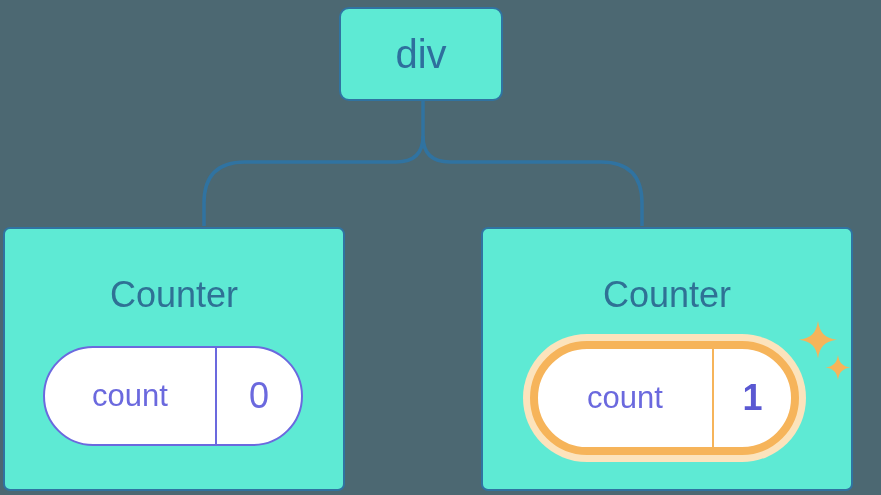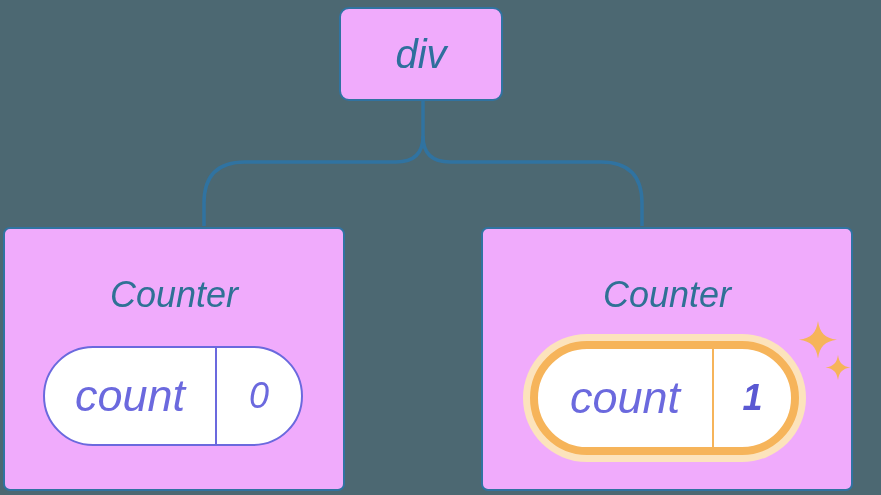--- a/index.html
+++ b/index.html
@@ -8,24 +8,23 @@
     background: #4c6872;
     font-family: "Liberation Sans", sans-serif;
     overflow: hidden;
   }
   .canvas { position: relative; width: 881px; height: 495px; }
 
   svg.connector { position: absolute; left: 0; top: 0; }
 
   .node {
     position: absolute;
-    background: #f0abfc;
+    background: #5eead4;
     border: 2.5px solid #3073a1;
     box-sizing: border-box;
-    font-style: italic;
   }
   .root-node {
     left: 339px; top: 7px; width: 164px; height: 94px;
     border-radius: 10px;
     display: flex; align-items: center; justify-content: center;
   }
   .root-label {
     color: #2e6f9d; font-size: 40px; line-height: 1;
   }
   .child-node {
@@ -63,21 +62,21 @@
     border: 8px solid #f6b45a;
     border-radius: 58px;
     box-shadow: 0 0 0 7px #fce3bc;
   }
   .pill-highlight .cell-key { border-right: 2.5px solid #f6b45a; }
 
   .cell {
     display: flex; align-items: center; justify-content: center;
     color: #6b69de;
   }
-  .cell-key { flex: 0 0 auto; font-size: 45px; }
+  .cell-key { flex: 0 0 auto; font-size: 31px; }
   .pill-plain .cell-key { width: 170px; }
   .pill-highlight .cell-key { width: 174px; }
   .cell-val { flex: 1 1 auto; font-size: 36px; }
   .cell-val.bold { font-weight: bold; color: #5a58d2; }
 
   .sparkles {
     position: absolute;
     left: 308px; top: 86px;
     z-index: 3;
   }

